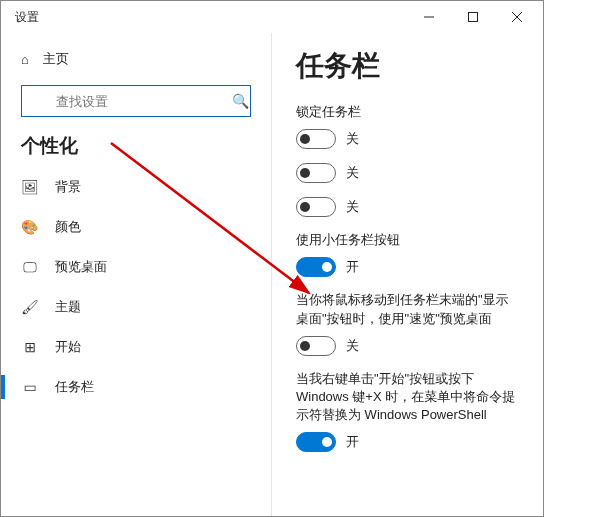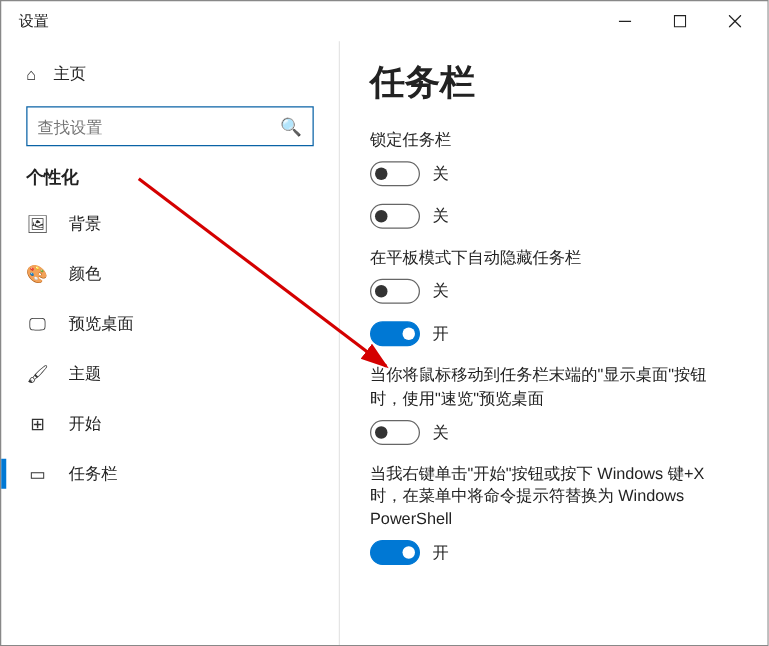--- a/index.html
+++ b/index.html
@@ -1,30 +1,30 @@
 <!DOCTYPE html>
 <html><head>
 <meta charset="utf-8">
 <style>
   * { box-sizing: border-box; margin: 0; padding: 0; }
   html, body { width: 615px; height: 517px; font-family: "Microsoft YaHei", "Segoe UI", sans-serif; font-size: 13px; color: #222; background: #fff; overflow: hidden; }
-  .window { width: 615px; height: 517px; border: 1px solid #888; position: relative; background: #fff; }
+  .window { width: 544px; height: 517px; border: 1px solid #888; position: relative; background: #fff; }
   .titlebar { height: 32px; display: flex; align-items: center; justify-content: space-between; padding: 0 4px 0 14px; }
   .titlebar-left { display: flex; align-items: center; gap: 8px; }
   .titlebar-title { font-size: 12px; }
   .win-controls { display: flex; }
   .win-btn { width: 44px; height: 28px; display: flex; align-items: center; justify-content: center; font-size: 12px; color: #222; }
   .body { display: flex; height: calc(100% - 32px); }
   .sidebar { width: 270px; padding: 8px 0 0 0; display: flex; flex-direction: column; }
   .home-row { display: flex; align-items: center; gap: 14px; height: 36px; padding: 0 20px; font-size: 13px; }
   .search-wrap { padding: 8px 20px 12px 20px; }
   .search-box { height: 32px; width: 100%; border: 1px solid #0a63a6; display: flex; align-items: center; padding: 0 8px; }
-  .search-box input { border: none; outline: none; flex: 1; font-size: 13px; color: #a21caf; background: transparent; }
+  .search-box input { border: none; outline: none; flex: 1; font-size: 13px; color: #a21caf; background: transparent; margin-left: 26px; }
   .search-box .sicon { color: #0a63a6; font-size: 14px; }
-  .section-label { padding: 4px 20px 8px 20px; font-size: 14px; font-weight: 600; }
+  .section-label { padding: 4px 20px 8px 20px; font-size: 19px; font-weight: 600; }
   .sbitems { display: flex; flex-direction: column; }
   .sbitem { display: flex; align-items: center; gap: 16px; height: 40px; padding: 0 20px; font-size: 13px; position: relative; }
   .sbitem .icon { width: 18px; text-align: center; color: #333; font-size: 14px; }
   .sbitem.active::before { content:""; position:absolute; left:0; top:8px; bottom:8px; width:4px; background:#0078d4; }
   .main { flex: 1; position: relative; border-left: 1px solid #e5e5e5; overflow: hidden; }
   .main-scroll { position:absolute; inset:0; overflow-y:auto; padding: 14px 24px 24px 24px; }
   .main h1 { font-size: 28px; font-weight: 600; margin-bottom: 18px; }
   .setting { margin-bottom: 14px; }
   .setting .label { font-size: 13px; margin-bottom: 8px; line-height: 1.4; }
   .toggle-row { display:flex; align-items:center; gap:10px; }
@@ -124,30 +124,30 @@
         <div class="setting">
           <div class="toggle-row">
             <div class="toggle off">
                 <div class="knob"></div>
               </div>
             <span class="state-text">关</span>
           </div>
         </div>
 
         <div class="setting">
-          <div class="label">在平板模式下自动隐藏任务栏</div>
           <div class="toggle-row">
             <div class="toggle off">
                 <div class="knob"></div>
               </div>
             <span class="state-text">关</span>
           </div>
         </div>
 
         <div class="setting">
+          <div class="label">使用小任务栏按钮</div>
           <div class="toggle-row">
             <div class="toggle on">
                 <div class="knob"></div>
               </div>
             <span class="state-text">开</span>
           </div>
         </div>
 
         <div class="setting">
           <div class="label">当你将鼠标移动到任务栏末端的"显示桌面"按钮时，使用"速览"预览桌面</div>

